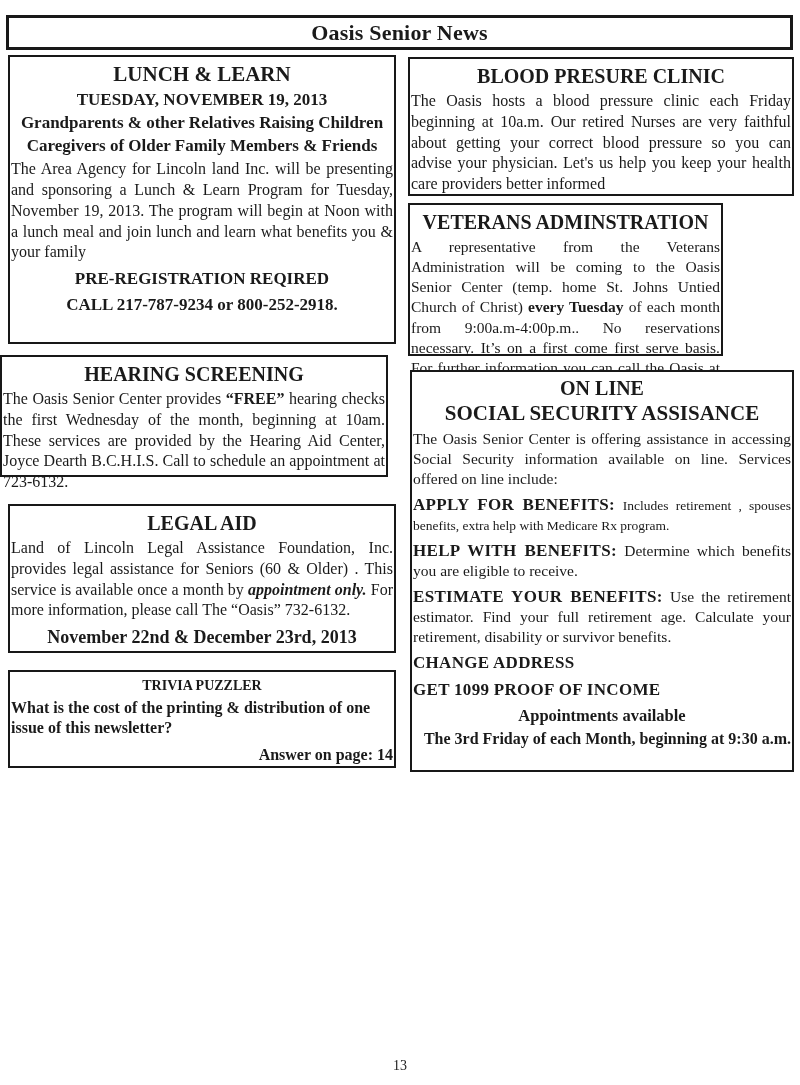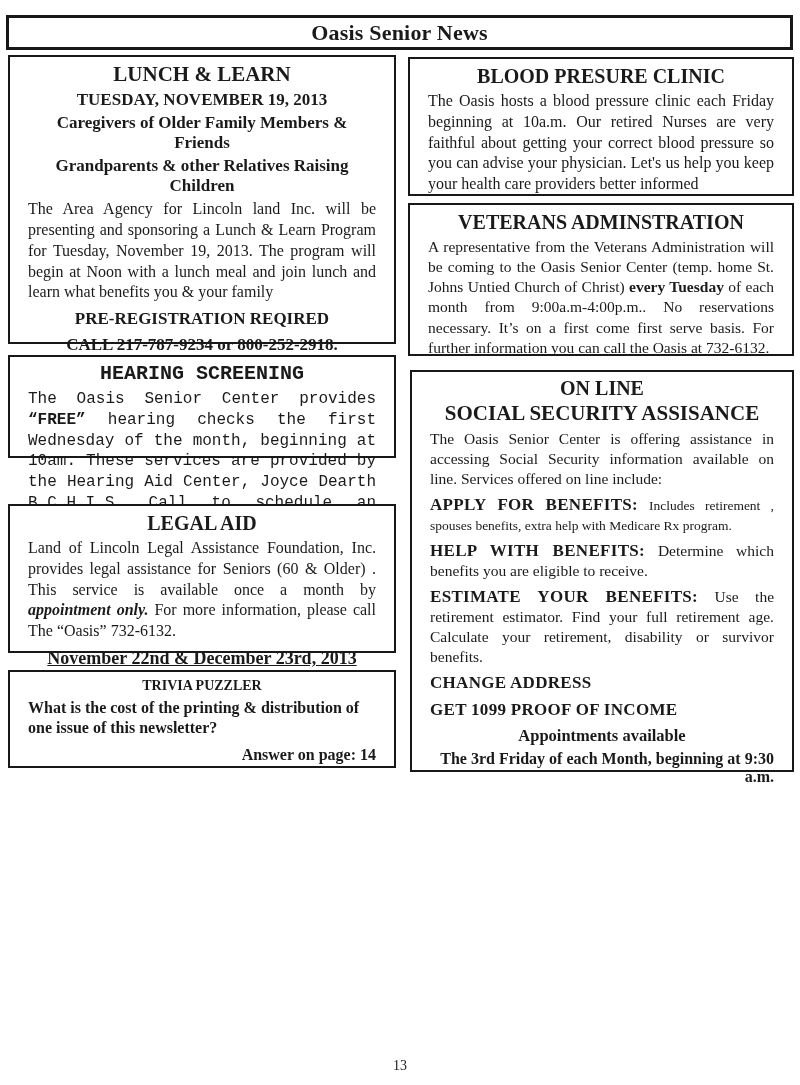--- a/index.html
+++ b/index.html
@@ -22,28 +22,28 @@
   }
   .header-title {
     font-size: 22px;
     font-weight: bold;
     letter-spacing: 0.2px;
   }
   .box {
     position: absolute;
     border: 2px solid #181818;
     background: #ffffff;
-    padding: 3px 18px;
+    padding: 3px 1px;
   }
   #box-lunch    { left: 8px;   top: 55px;  width: 388px; height: 289px; }
-  #box-hearing  { left: 8px;   top: 355px; width: 388px; height: 103px; font-family: Liberation Mono, monospace; }
+  #box-hearing  { left: 0;   top: 355px; width: 388px; height: 122px; }
   #box-legal    { left: 8px;   top: 504px; width: 388px; height: 149px; }
   #box-trivia   { left: 8px;   top: 670px; width: 388px; height: 98px;  }
   #box-blood    { left: 408px; top: 57px;  width: 386px; height: 139px; }
-  #box-veterans { left: 408px; top: 203px; width: 386px; height: 153px; }
+  #box-veterans { left: 408px; top: 203px; width: 315px; height: 153px; }
   #box-social   { left: 410px; top: 370px; width: 384px; height: 402px; }
 
   .section-title {
     text-align: center;
     font-weight: bold;
     font-size: 20px;
     line-height: 1.2;
     margin: 2px 0 3px 0;
   }
   .sub-center {
@@ -54,21 +54,21 @@
   .lunch-topic  { font-size: 16px; margin: 2px 0; }
   .lunch-line   { font-size: 17px; margin: 3px 0; }
   .body-just {
     text-align: justify;
     font-size: 16px;
     line-height: 1.3;
     margin: 3px 0;
   }
   .lunch-prereg { font-size: 17px; margin: 6px 0 2px 0; }
   .lunch-call   { font-size: 17px; margin: 6px 0 2px 0; }
-  .legal-dates  { font-size: 18px; margin: 6px 0 2px 0; text-decoration: underline; }
+  .legal-dates  { font-size: 18px; margin: 6px 0 2px 0; }
 
   .trivia-title {
     text-align: center;
     font-weight: bold;
     font-size: 14px;
     margin: 3px 0 4px 0;
   }
   .trivia-question {
     font-weight: bold;
     font-size: 16px;
@@ -127,22 +127,22 @@
 
 <div class="page">
 
   <div class="header-box">
     <div class="header-title">Oasis Senior News</div>
   </div>
 
   <div class="box" id="box-lunch">
     <div class="section-title" style="font-size:21px">LUNCH &amp; LEARN</div>
     <div class="sub-center lunch-date">TUESDAY, NOVEMBER 19, 2013</div>
+    <div class="sub-center lunch-line">Grandparents &amp; other Relatives Raising Children</div>
     <div class="sub-center lunch-line">Caregivers of Older Family Members &amp; Friends</div>
-    <div class="sub-center lunch-line">Grandparents &amp; other Relatives Raising Children</div>
     <div class="body-just">The Area Agency for Lincoln land Inc. will be presenting and sponsoring a Lunch &amp; Learn Program for Tuesday, November 19, 2013.  The program will begin at Noon with a lunch meal and join lunch and learn what benefits you &amp; your family</div>
     <div class="sub-center lunch-prereg">PRE-REGISTRATION REQIRED</div>
     <div class="sub-center lunch-call">CALL 217-787-9234 or 800-252-2918.</div>
   </div>
 
   <div class="box" id="box-hearing">
     <div class="section-title">HEARING SCREENING</div>
     <div class="body-just"><span>The Oasis Senior Center provides </span><span style="font-weight: bold;">“FREE”</span><span> hearing checks the first Wednesday of the month, beginning at 10am. These services are provided by the Hearing Aid Center, Joyce Dearth B.C.H.I.S.  Call to  schedule an appointment at 723-6132.</span></div>
   </div>
 

